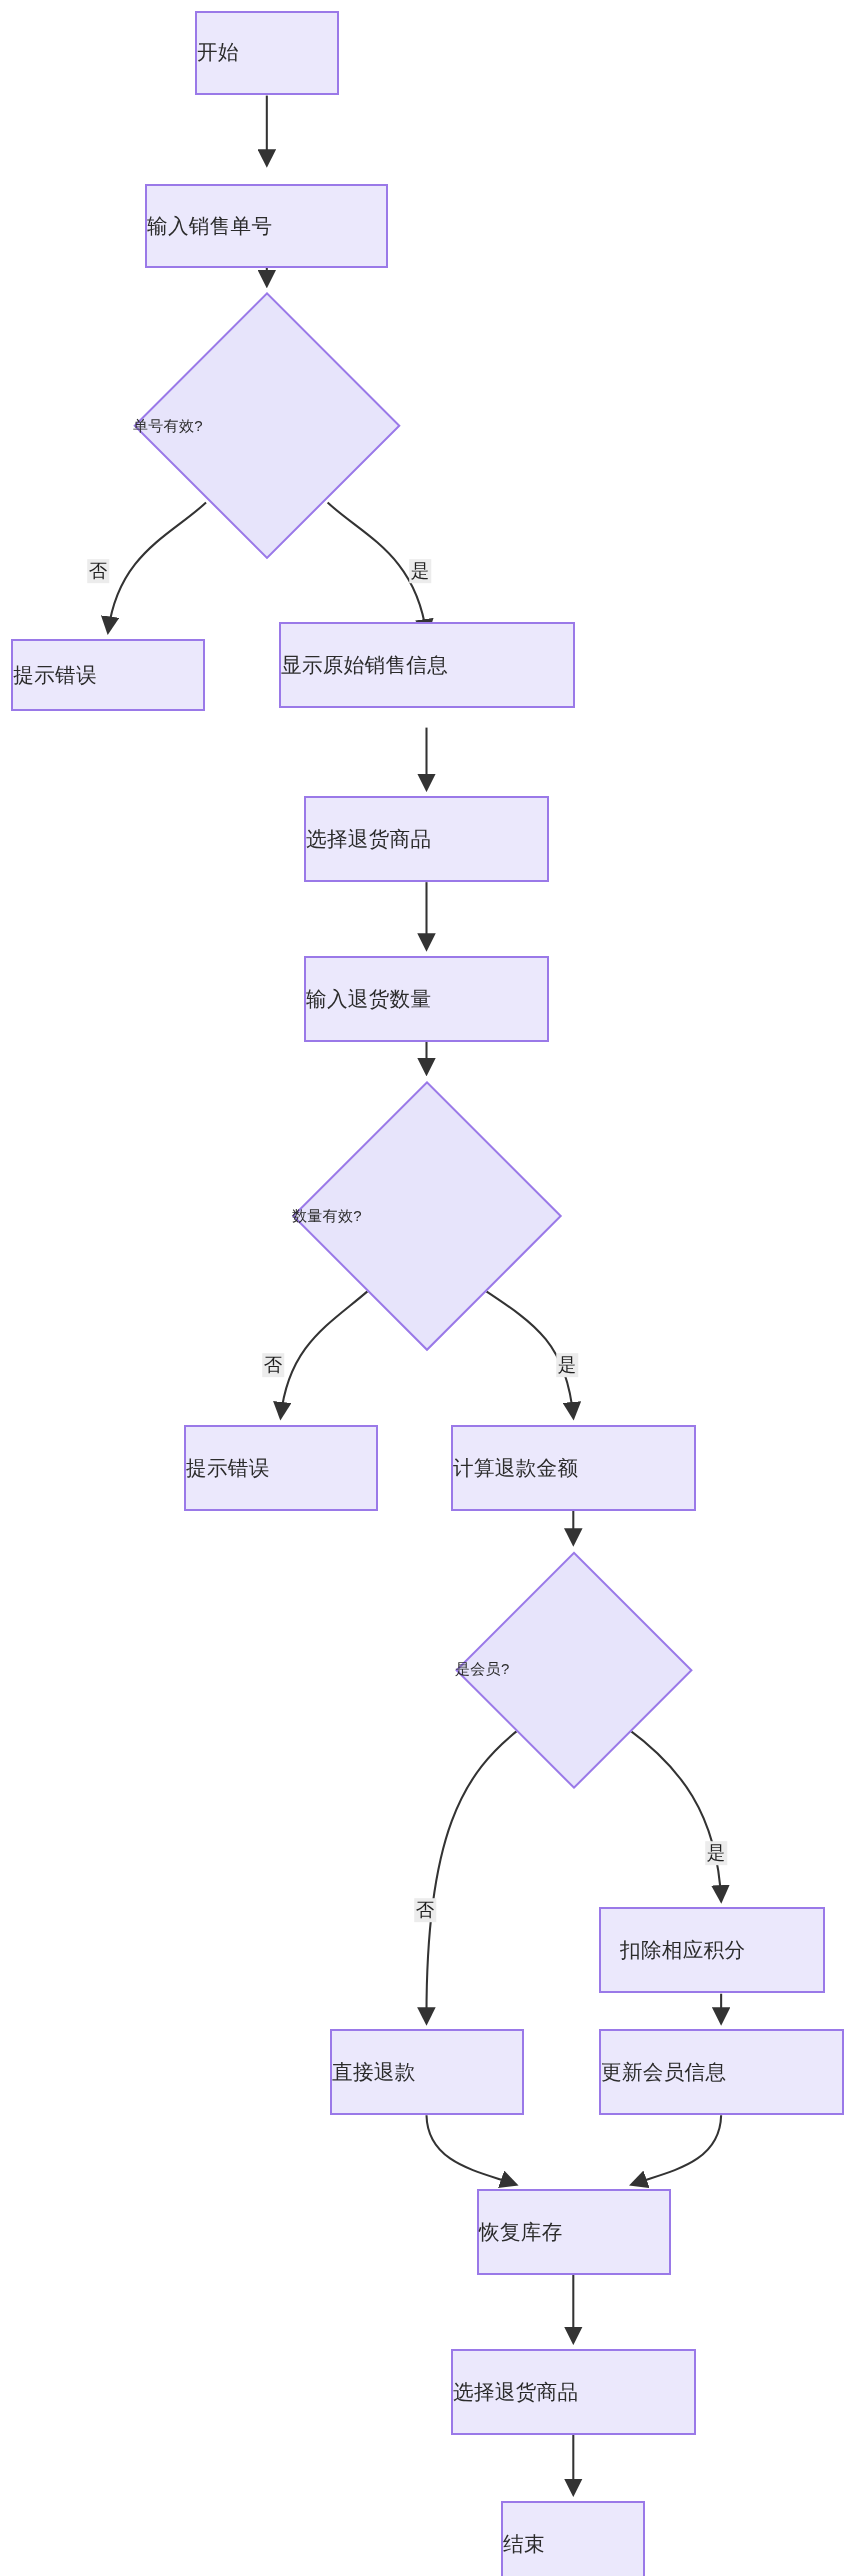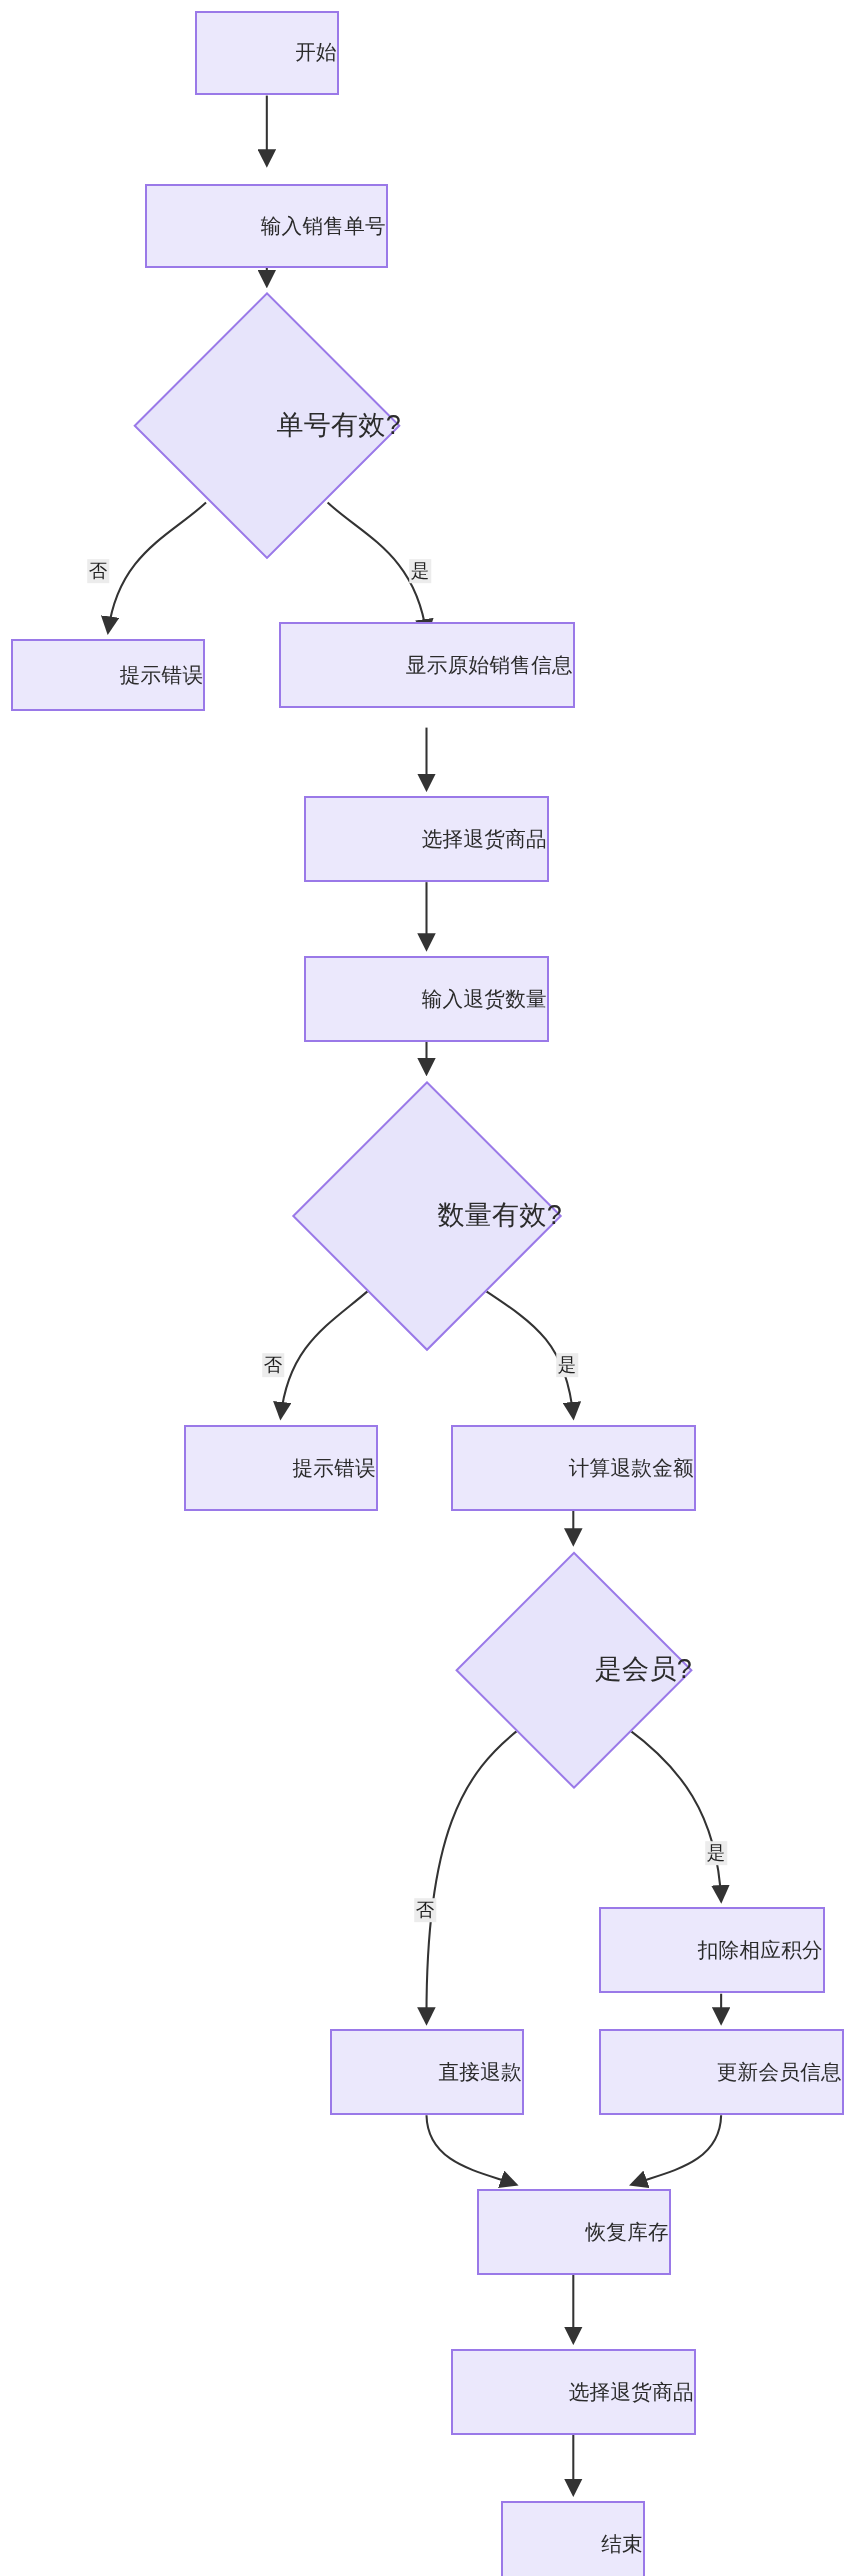--- a/index.html
+++ b/index.html
@@ -24,21 +24,21 @@
     top: 0;
     width: 853px;
     height: 2608px;
     pointer-events: none;
   }
   .node {
     position: absolute;
     box-sizing: border-box;
     display: flex;
     align-items: center;
-    justify-content: flex-end;
+    justify-content: flex-start;
     background: #ebe8fc;
     border: 2.1px solid #9a79e8;
     color: #2b2b2b;
     font-size: 20.6px;
     line-height: 1.1;
     letter-spacing: 0.3px;
     white-space: nowrap;
   }
   .node.decision {
     background: transparent;
@@ -51,21 +51,21 @@
     width: 70.7%;
     height: 70.7%;
     transform: translate(-50%, -50%) rotate(45deg);
     background: #e7e4fb;
     border: 2.1px solid #9a79e8;
     box-sizing: border-box;
   }
   .decision .diamond-label {
     position: relative;
     z-index: 2;
-    font-size: 27px;
+    font-size: 15px;
     color: #2b2b2b;
     white-space: nowrap;
   }
   .edge-label {
     position: absolute;
     background: #ececec;
     color: #1f1f1f;
     font-size: 18.5px;
     line-height: 1.05;
     padding: 2.1px 1.5px;
@@ -162,21 +162,21 @@
 
   <div class="node" style="left:451px; top:1425px; width:245px; height:86px;">
     <span>计算退款金额</span>
   </div>
 
   <div class="node decision" style="left:455px; top:1551px; width:237px; height:237px;">
     <span class="diamond-shape"></span>
     <span class="diamond-label">是会员?</span>
   </div>
 
-  <div class="node" style="left:599px; top:1907px; width:226px; height:86px;">
+  <div class="node" style="left:599px; top:1907px; width:226px; height:86px;padding-left:19px;">
     <span>扣除相应积分</span>
   </div>
 
   <div class="node" style="left:599px; top:2029px; width:245px; height:86px;">
     <span>更新会员信息</span>
   </div>
 
   <div class="node" style="left:330px; top:2029px; width:194px; height:86px;">
     <span>直接退款</span>
   </div>

